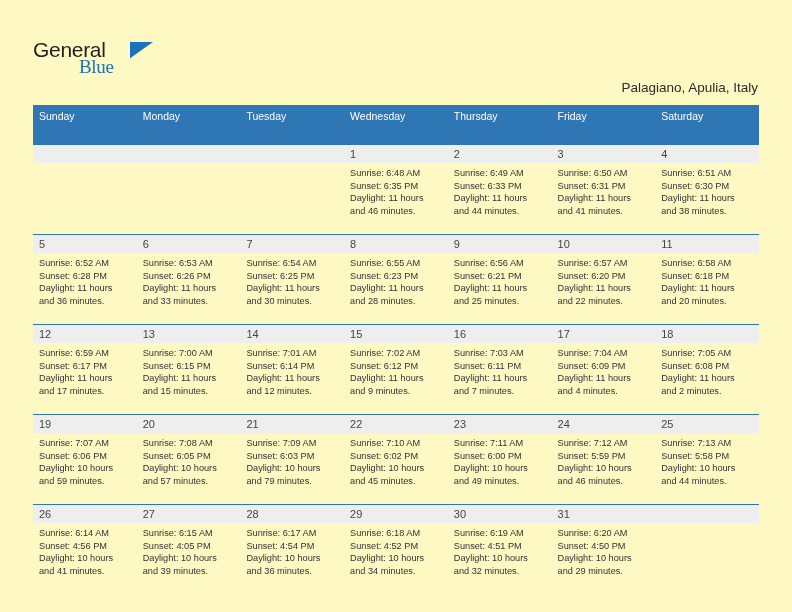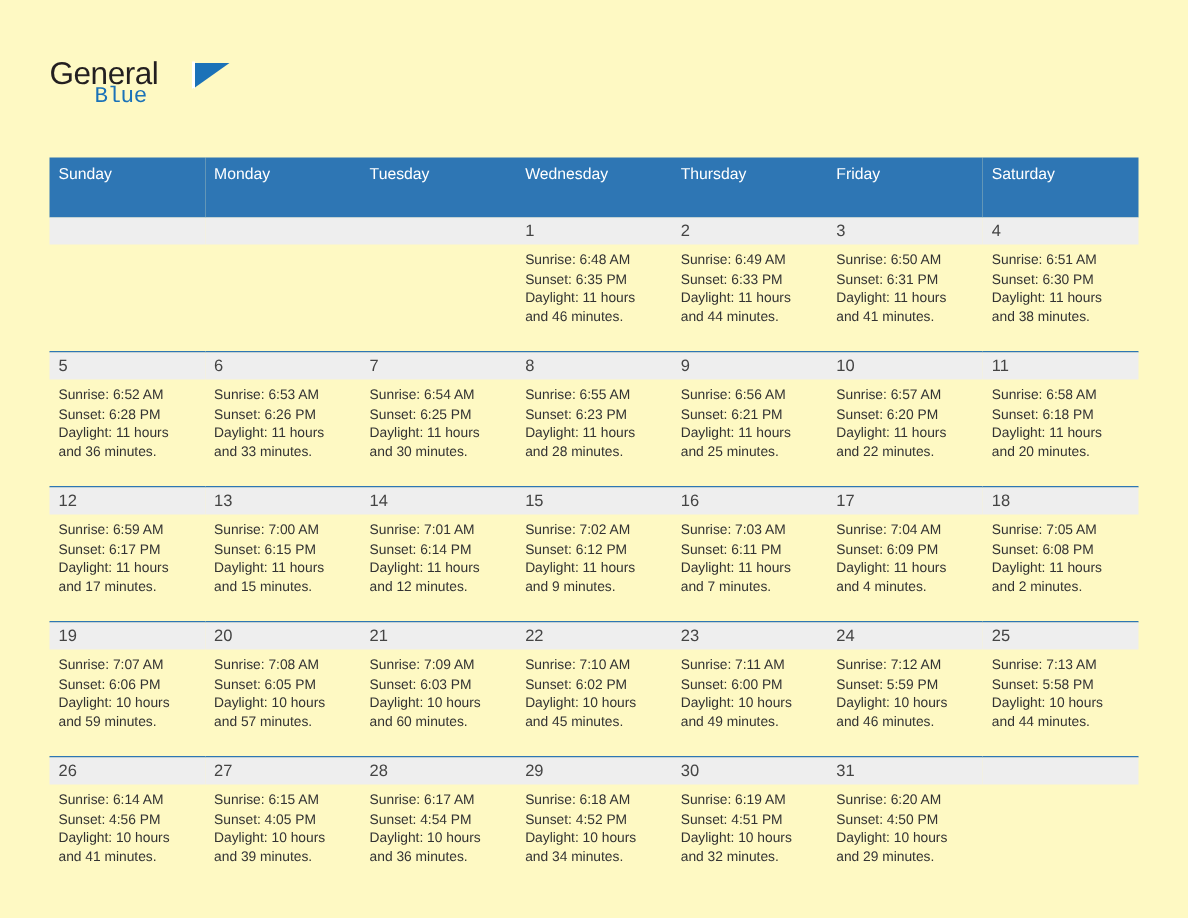--- a/index.html
+++ b/index.html
@@ -30,25 +30,25 @@
   .logo-general {
     position: absolute;
     left: 0; top: 0;
     font-size: 21px;
     letter-spacing: -0.3px;
     color: #231f20;
     font-family: "Liberation Sans", sans-serif;
   }
   .logo-blue {
     position: absolute;
-    left: 30px; top: 18px;
-    font-size: 15px;
+    left: 46px; top: 18px;
+    font-size: 19px;
     letter-spacing: -0.3px;
     color: #1b72b8;
-    font-family: Liberation Mono, monospace;
+    font-family: Liberation Serif, serif;
   }
   .logo-tri {
     position: absolute;
     left: 96px; top: 4px;
     width: 0; height: 0;
     border-left: 24px solid #1b72b8;
     border-bottom: 17px solid transparent;
   }
   .logo-bar {
     position: absolute;
@@ -130,20 +130,21 @@
 
   <div class="header">
 
     <div class="logo">
       <span class="logo-general">General</span>
       <span class="logo-tri"></span>
       <span class="logo-bar"></span>
       <span class="logo-blue">Blue</span>
     </div>
 
+    <div class="subtitle">Palagiano, Apulia, Italy</div>
   </div>
 
   <table class="cal">
     <thead>
       <tr>
         <th>Sunday</th>
         <th>Monday</th>
         <th>Tuesday</th>
         <th>Wednesday</th>
         <th>Thursday</th>
@@ -394,21 +395,21 @@
               </div>
             </div>
           </td>
           <td>
             <div class="daycell">
               <div class="dayband">21</div>
               <div class="dayinfo">
                 <div>Sunrise: 7:09 AM</div>
                 <div>Sunset: 6:03 PM</div>
                 <div>Daylight: 10 hours</div>
-                <div>and 60 minutes.</div>
+                <div>and 79 minutes.</div>
               </div>
             </div>
           </td>
           <td>
             <div class="daycell">
               <div class="dayband">22</div>
               <div class="dayinfo">
                 <div>Sunrise: 7:10 AM</div>
                 <div>Sunset: 6:02 PM</div>
                 <div>Daylight: 10 hours</div>

